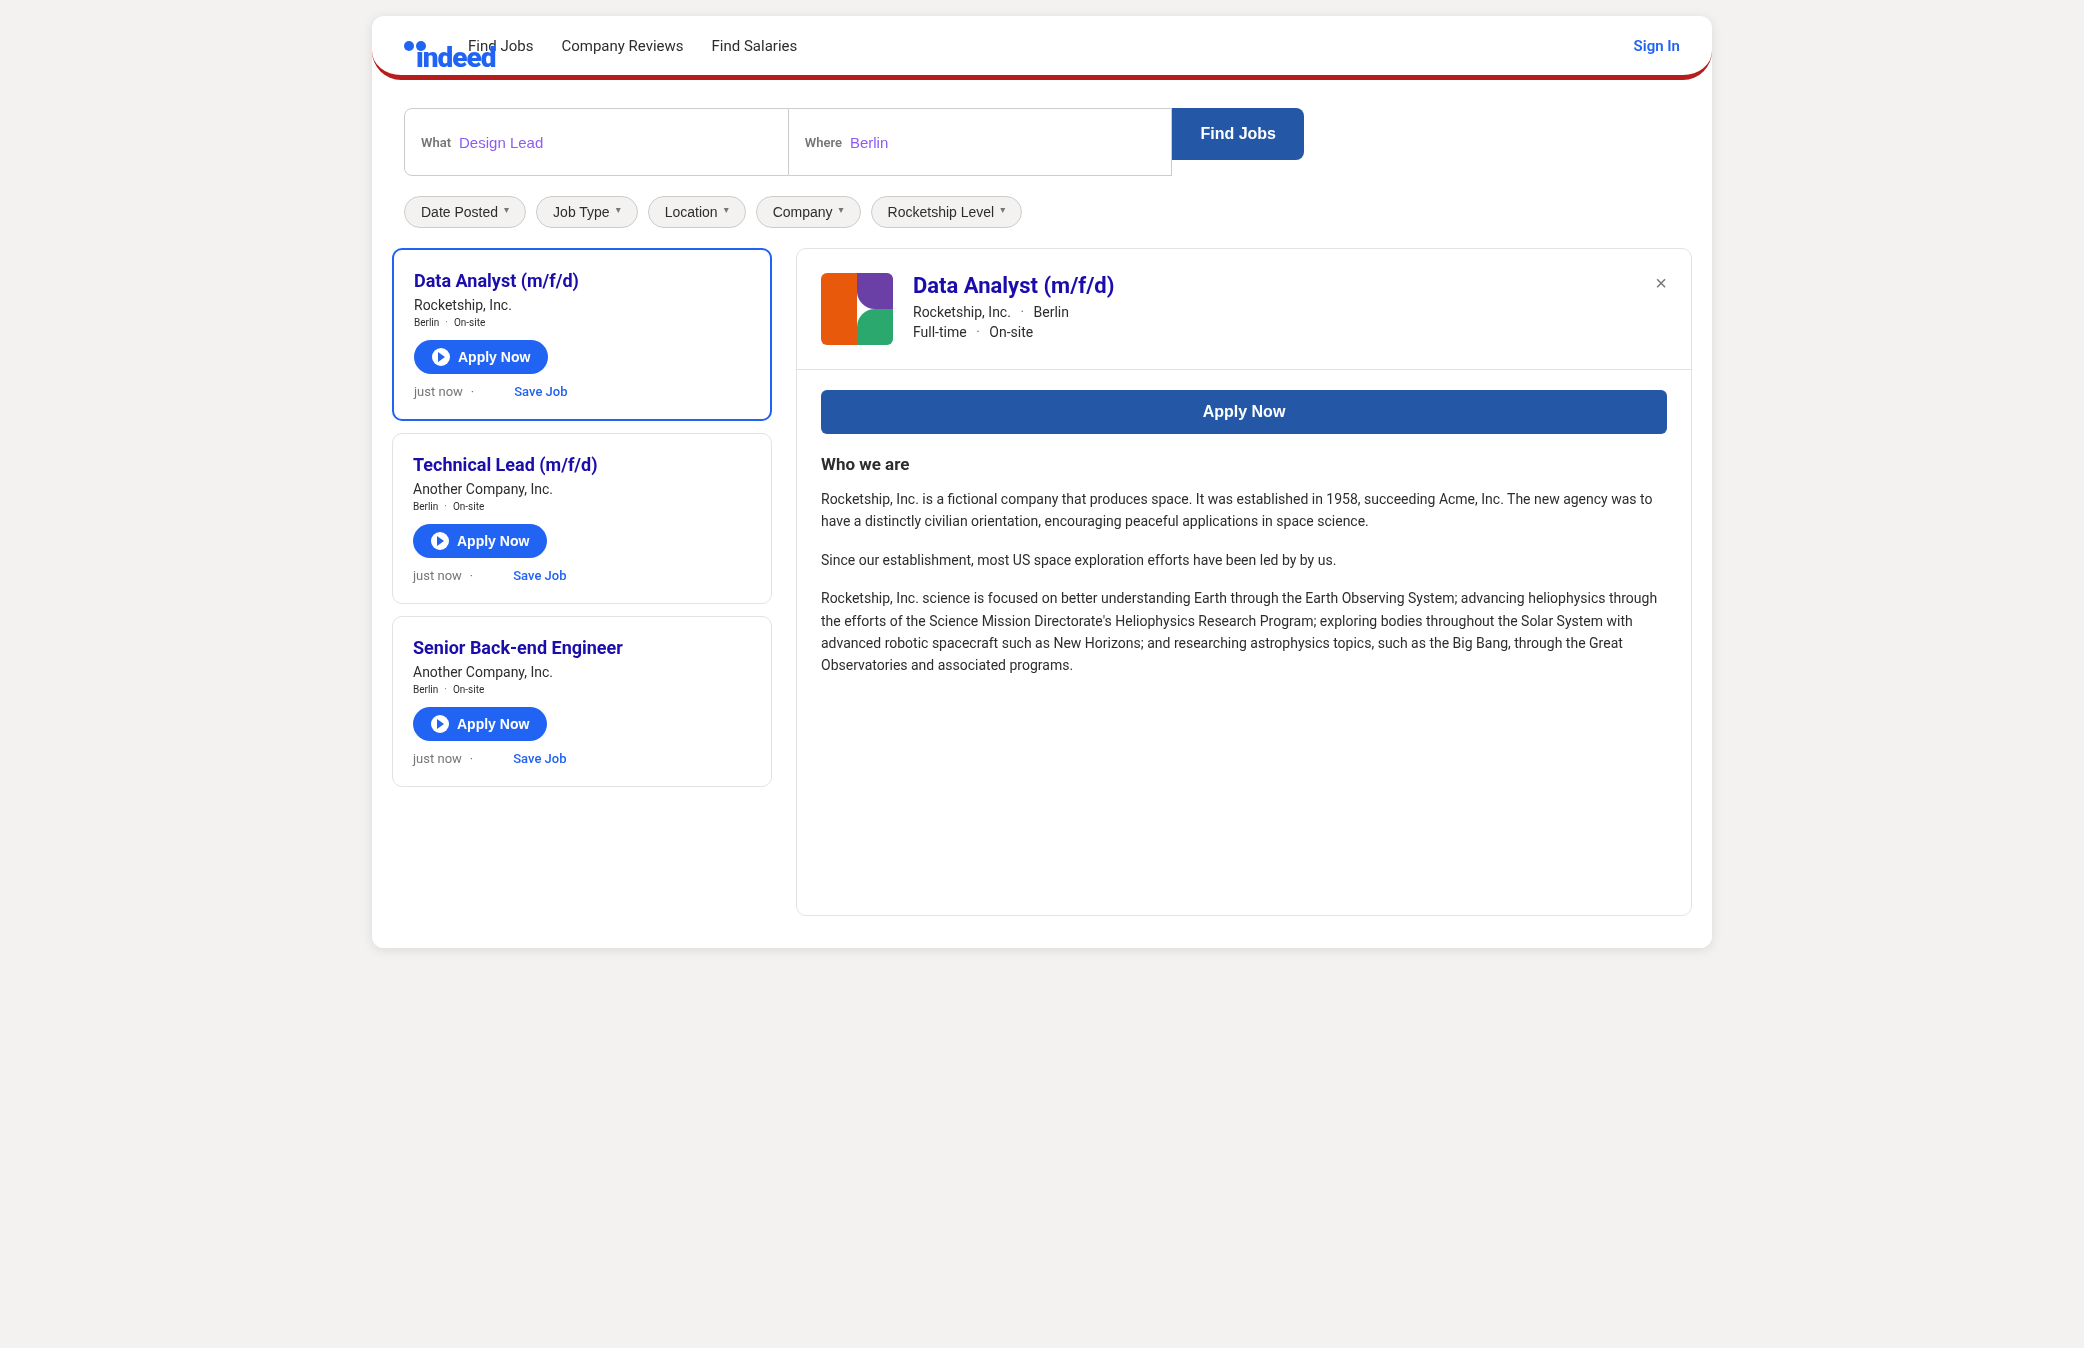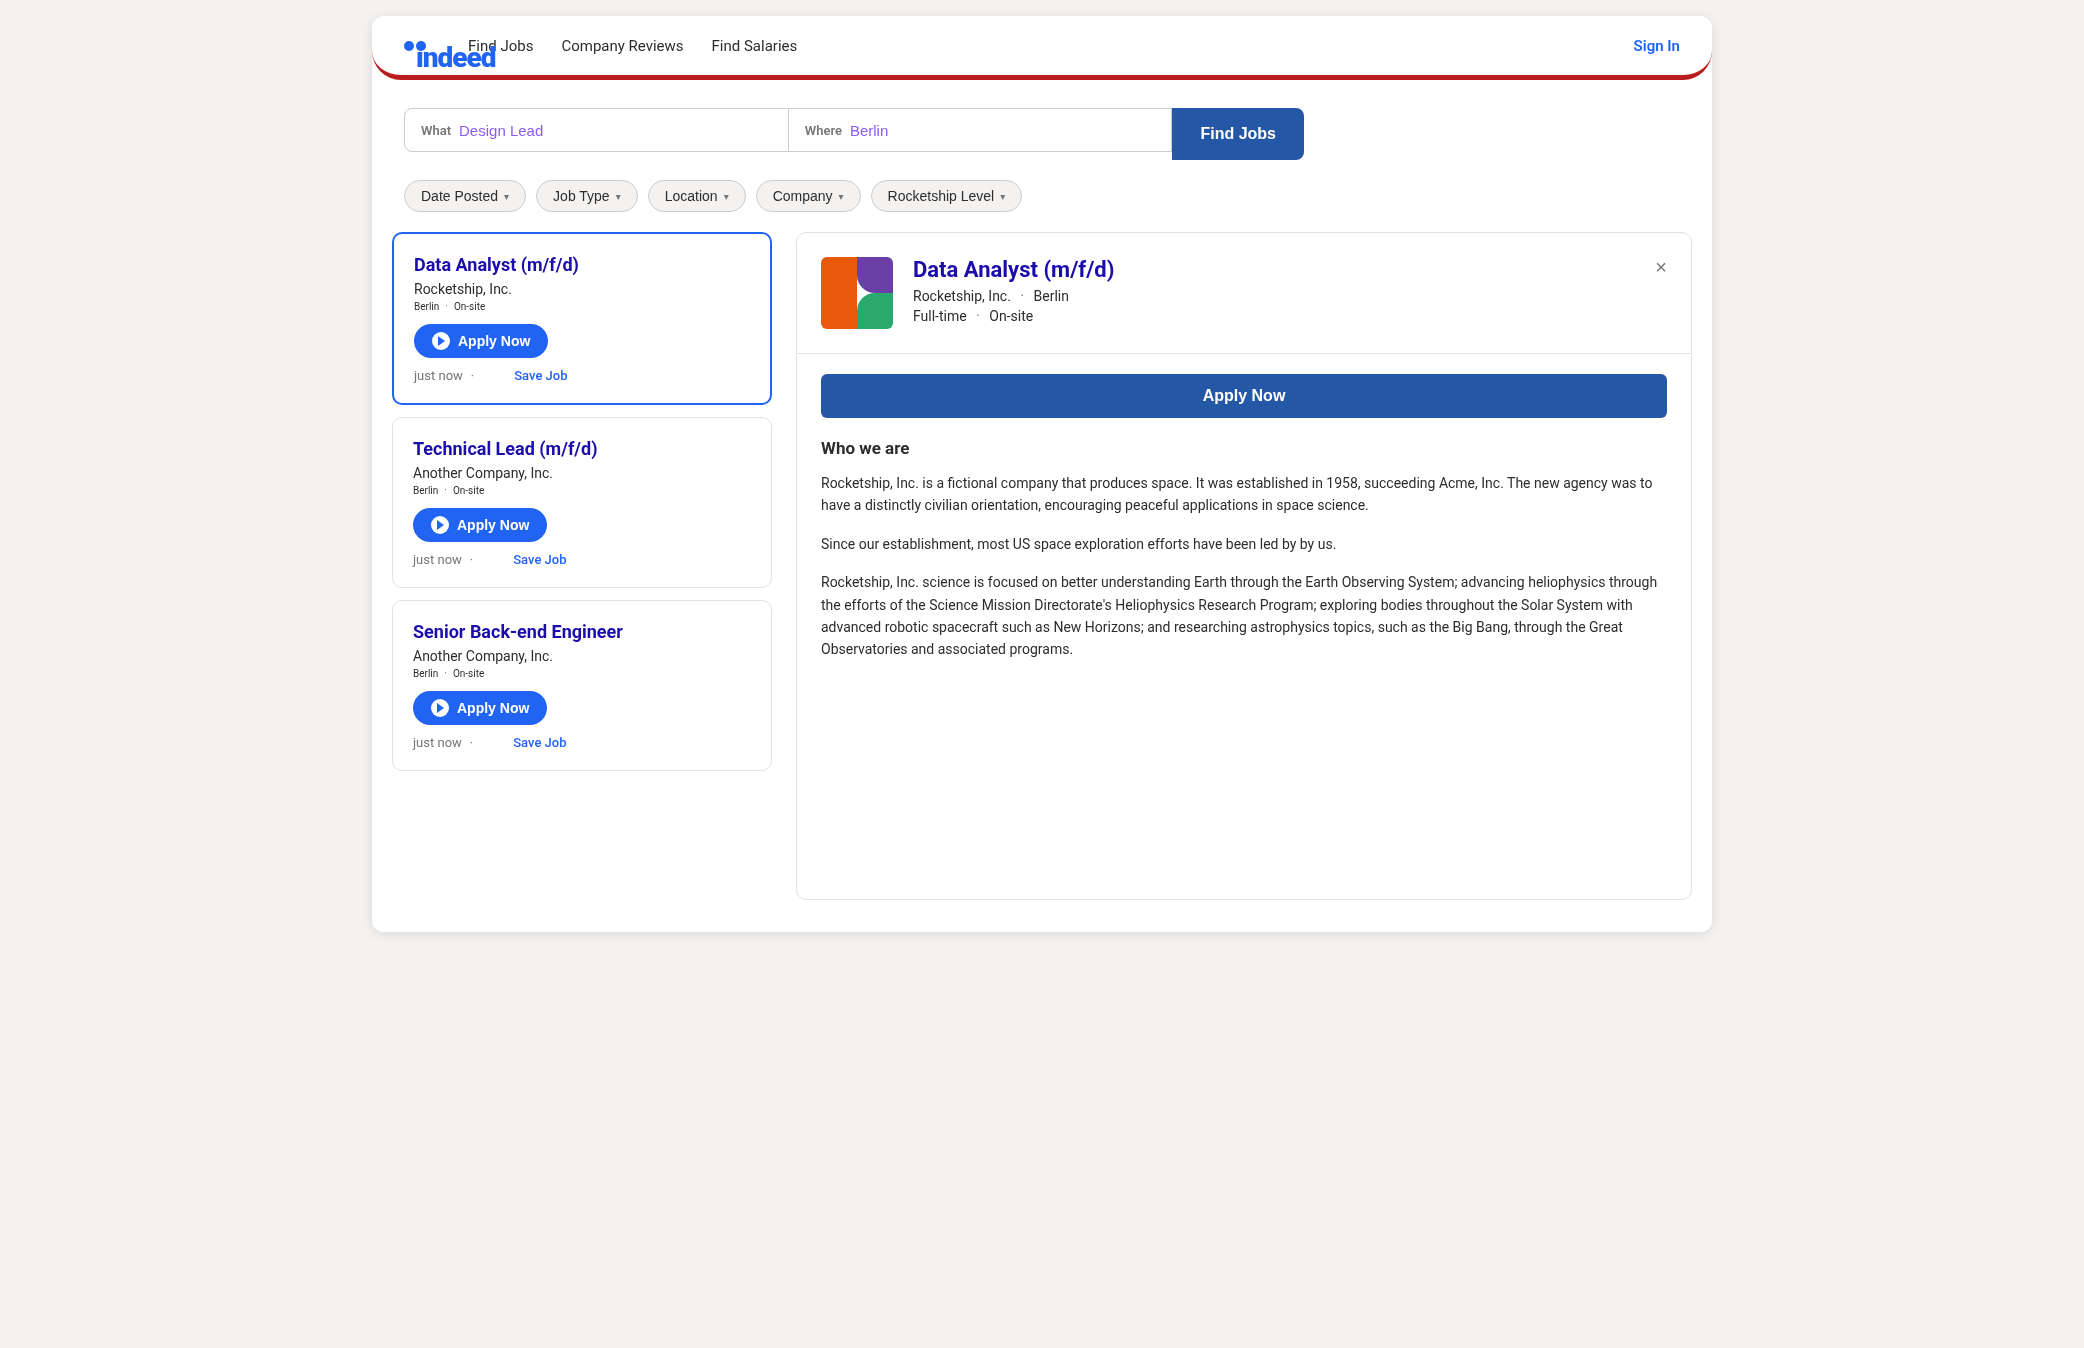--- a/index.html
+++ b/index.html
@@ -71,21 +71,21 @@
       display: flex;
       gap: 0;
       max-width: 900px;
     }
     .search-box {
       display: flex;
       align-items: center;
       border: 1.5px solid #ccc;
       border-radius: 8px 0 0 8px;
       padding: 0 16px;
-      height: 44px;
+      height: 68px;
       flex: 1;
       background: #fff;
     }
     .search-box.where {
       border-radius: 0;
       border-left: none;
     }
     .search-label {
       font-size: 13px;
       color: #767676;
@@ -117,21 +117,21 @@
     
     .filter-row {
       display: flex;
       gap: 10px;
       padding: 0 32px 20px;
       background: #fff;
       flex-wrap: wrap;
     }
     .filter-btn {
       display: flex;
-      align-items: center;
+      align-items: flex-start;
       gap: 6px;
       border: 1.5px solid #ccc;
       border-radius: 20px;
       padding: 7px 16px;
       font-size: 14px;
       color: #2d2d2d;
       background: #f3f2f1;
       cursor: pointer;
       white-space: nowrap;
     }

